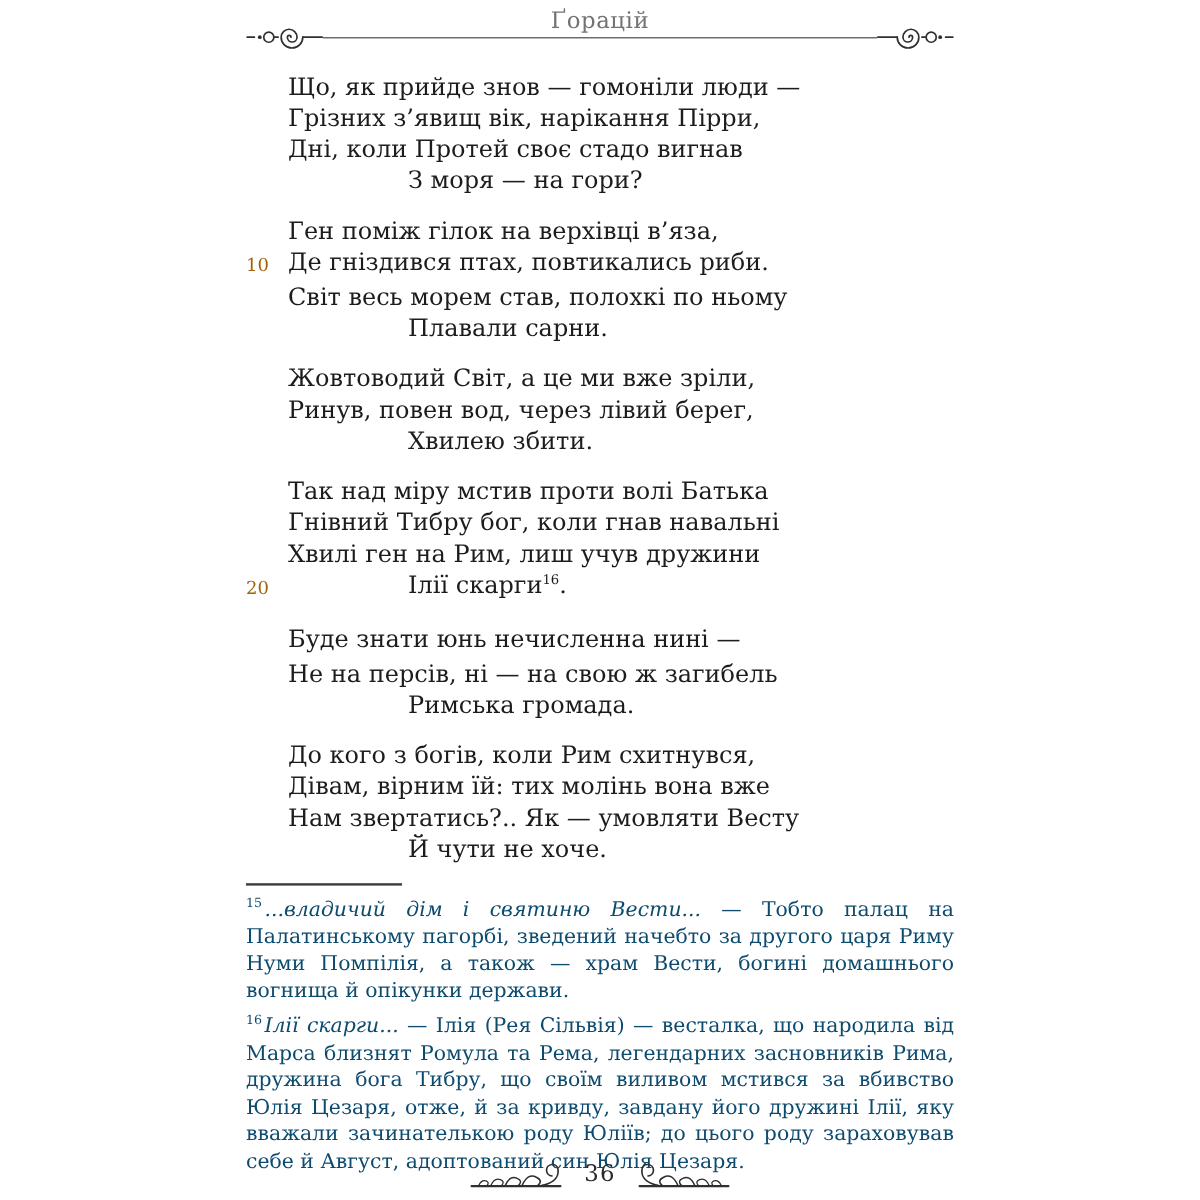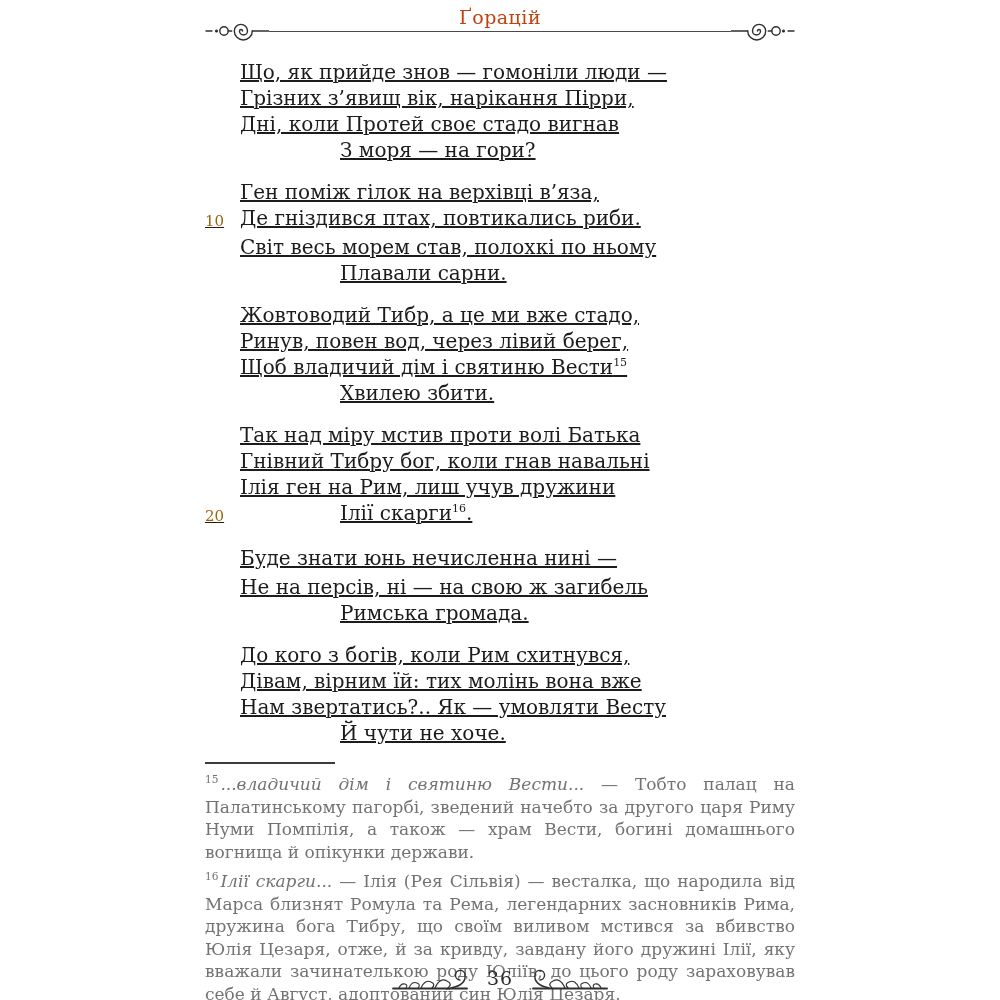--- a/index.html
+++ b/index.html
@@ -19,42 +19,42 @@
     margin:0 205px;
     width:590px;
   }
   
   .running-header{
     text-align:center;
     font-size:19px;
     letter-spacing:.5px;
     padding-top:5px;
     line-height:24px;
-    color:#c2410c;
+    color:#737373;
   }
   .header-rule{
     display:flex;
     align-items:center;
     height:36px;
     margin-top:-16px;
   }
   .header-rule .rule-line{
     flex:1;
     border-top:1.6px solid #4a4a4a;
     height:0;
   }
   .orn-h{display:block;flex:none;}
   .orn-h.right{transform:scaleX(-1);}
   
   .poem{
     margin-top:10px;
     font-size:20px;
     line-height:26px;
   }
-  .stanza{margin:0 0 16px 0;text-decoration:underline;}
+  .stanza{margin:0 0 16px 0;}
   .stanza:last-child{margin-bottom:16px;}
   .pl{display:flex;}
   .ln{
     flex:none;
     width:35px;
     font-size:15px;
     color:#a16207;
     padding-top:3px;
   }
   .lt{white-space:nowrap;}
@@ -70,21 +70,21 @@
     width:130px;
     border-top:2px solid #3c3c3c;
     height:0;
     margin:14px 0 9px 0;
   }
   .footnote{
     margin:0 0 7px 0;
     font-size:17px;
     line-height:22.5px;
     text-align:justify;
-    color:#737373;
+    color:#0c4a6e;
   }
   .footnote sup{
     font-size:10.5px;
     line-height:0;
     vertical-align:super;
     margin-right:2px;
   }
   .footnote i{font-style:italic;}
   
   .page-footer{
@@ -174,48 +174,44 @@
           </div>
         <div class="pl">
             <span class="ln"></span>
             <span class="lt ind">Плавали сарни.</span>
           </div>
       </div>
 
       <div class="stanza">
         <div class="pl">
             <span class="ln"></span>
-            <span class="lt">Жовтоводий Тибр, а це ми вже стадо,</span>
+            <span class="lt">Жовтоводий Світ, а це ми вже зріли,</span>
           </div>
         <div class="pl">
             <span class="ln"></span>
             <span class="lt">Ринув, повен вод, через лівий берег,</span>
           </div>
         <div class="pl">
             <span class="ln"></span>
-            <span class="lt"><span>Щоб владичий дім і святиню Вести</span><sup>15</sup></span>
-          </div>
-        <div class="pl">
-            <span class="ln"></span>
             <span class="lt ind">Хвилею збити.</span>
           </div>
       </div>
 
       <div class="stanza">
         <div class="pl">
             <span class="ln"></span>
             <span class="lt">Так над міру мстив проти волі Батька</span>
           </div>
         <div class="pl">
             <span class="ln"></span>
             <span class="lt">Гнівний Тибру бог, коли гнав навальні</span>
           </div>
         <div class="pl">
             <span class="ln"></span>
-            <span class="lt">Ілія ген на Рим, лиш учув дружини</span>
+            <span class="lt">Хвилі ген на Рим, лиш учув дружини</span>
           </div>
         <div class="pl">
             <span class="ln">20</span>
             <span class="lt ind"><span>Ілії скарги</span><sup>16</sup><span>.</span></span>
           </div>
       </div>
 
       <div class="stanza">
         <div class="pl">
             <span class="ln"></span>

